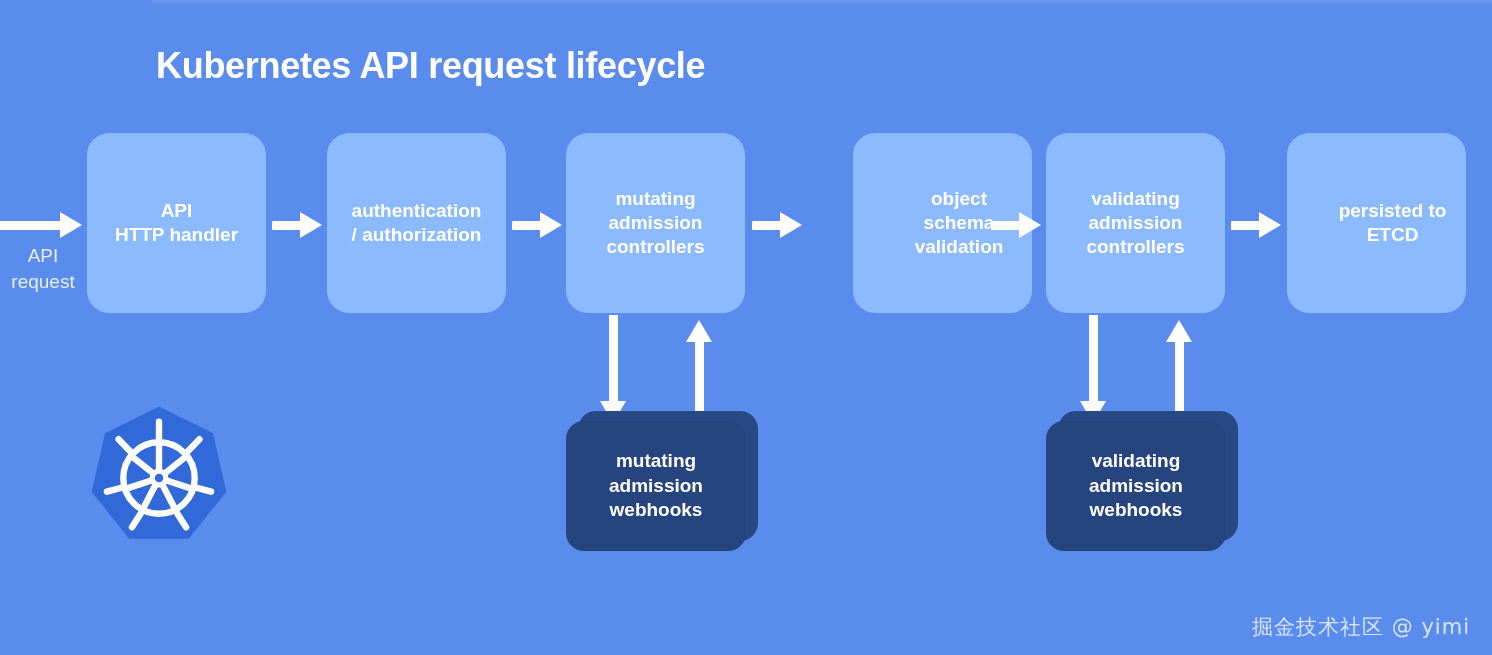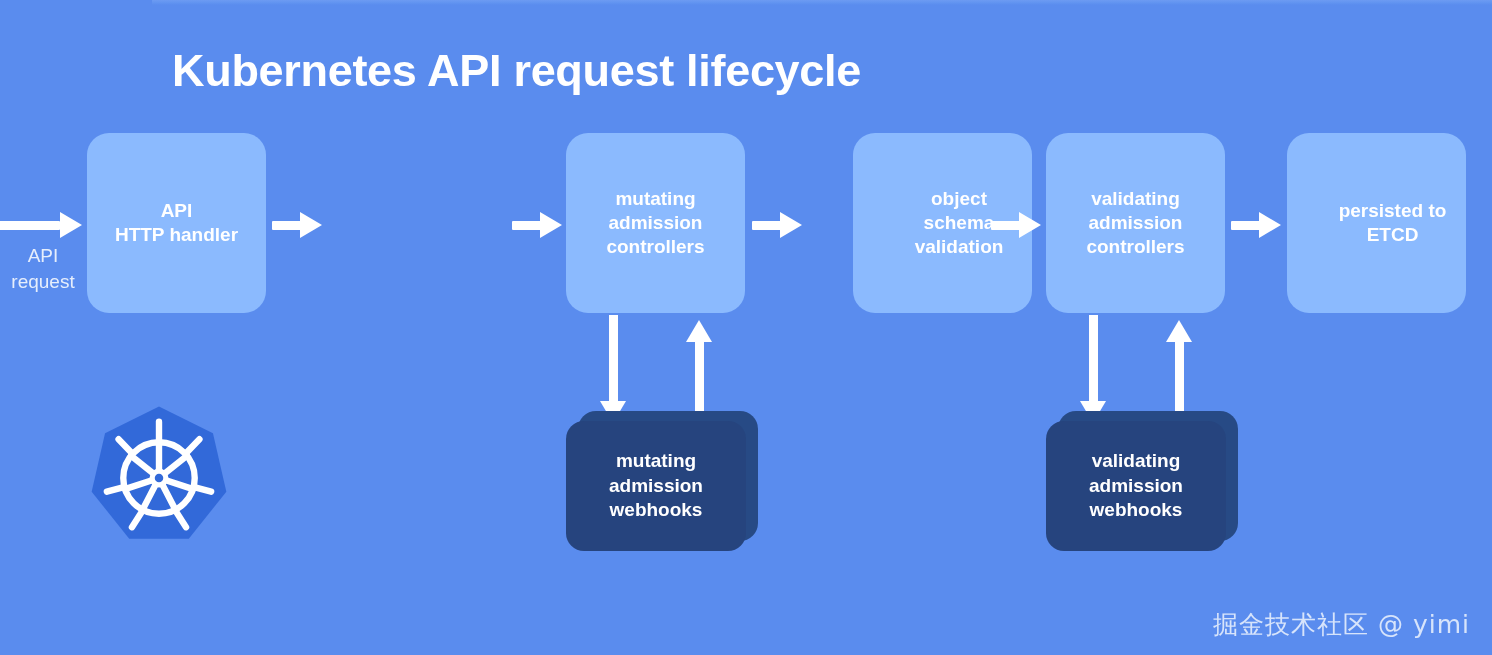--- a/index.html
+++ b/index.html
@@ -25,23 +25,23 @@
     position: absolute;
     left: 152px;
     top: 0;
     width: 1340px;
     height: 5px;
     background: linear-gradient(to bottom, #6d9bf2 0%, #6093f0 60%, #5a8cee 100%);
   }
 
   .diagram-title {
     position: absolute;
-    left: 172px;
+    left: 156px;
     top: 45px;
-    font-size: 45px;
+    font-size: 36px;
     font-weight: bold;
     color: #ffffff;
     letter-spacing: -0.3px;
     white-space: nowrap;
   }
 
   
   .stage-box {
     position: absolute;
     top: 133px;
@@ -189,21 +189,21 @@
     width: 152px;
     height: 160px;
   }
   .k8s-logo svg { display: block; width: 100%; height: 100%; }
 
   
   .watermark {
     position: absolute;
     right: 22px;
     bottom: 14px;
-    font-size: 25px;
+    font-size: 21px;
     color: #d7e4fb;
     letter-spacing: 1px;
     white-space: nowrap;
     font-family: "DejaVu Sans", "Liberation Sans", sans-serif;
   }
 </style>
 </head>
 <body>
 
 <div id="canvas">
@@ -215,20 +215,24 @@
   <div class="h-arrow" id="arrow-in">
     <div class="shaft"></div>
     <div class="head"></div>
   </div>
   <div class="api-request-label">API
 request</div>
 
   <div class="stage-box" id="box-1">
     <div class="stage-label">API
 HTTP handler</div>
+  </div>
+  <div class="stage-box" id="box-2">
+    <div class="stage-label">authentication
+/ authorization</div>
   </div>
   <div class="stage-box" id="box-3">
     <div class="stage-label">mutating
 admission
 controllers</div>
   </div>
   <div class="stage-box" id="box-4">
     <div class="stage-label">object schema
 validation</div>
   </div>

